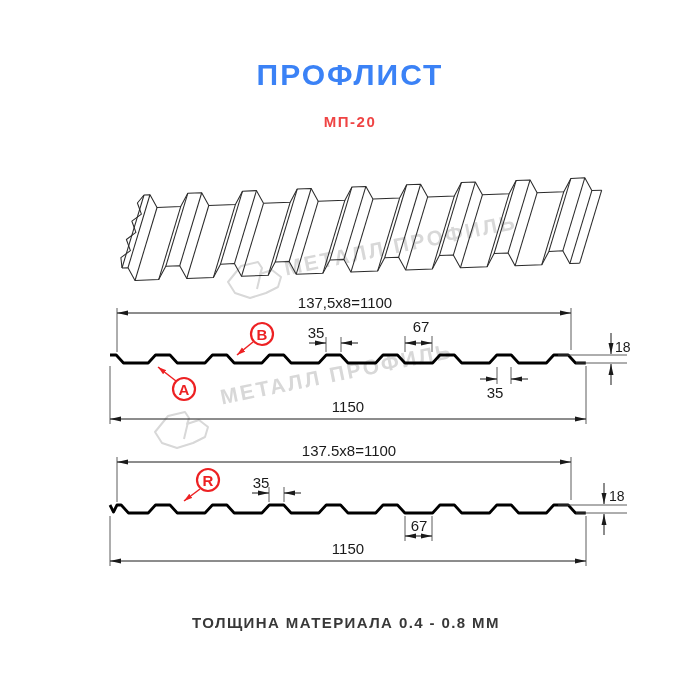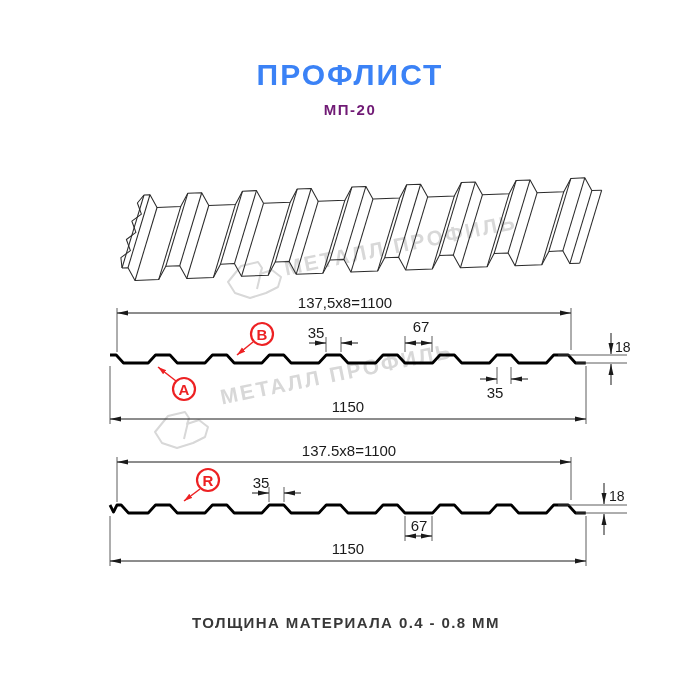--- a/index.html
+++ b/index.html
@@ -5,21 +5,21 @@
   html,body{margin:0;padding:0;background:#fff;}
   .stage{
     position:relative;width:700px;height:700px;background:#ffffff;overflow:hidden;
     font-family:"Liberation Sans",sans-serif;
   }
   .hdr{position:absolute;top:58px;left:0;width:700px;text-align:center;}
   .title{
     margin:0;font-size:30px;font-weight:800;letter-spacing:2px;color:#3b82f6;
   }
   .subtitle{
-    margin-top:9px;font-size:15px;font-weight:700;letter-spacing:1.5px;color:#701a75;
+    margin-top:21px;font-size:15px;font-weight:700;letter-spacing:1.5px;color:#ef4444;
   }
   .ftr{position:absolute;top:614px;left:0;width:692px;text-align:center;
     font-size:15px;font-weight:700;letter-spacing:1.4px;color:#383838;}
   svg.drawing{position:absolute;left:0;top:0;}
   .wm-text{fill:var(--watermark,#d8d8d8);font-size:21px;font-weight:700;letter-spacing:2.5px;}
   .wm-logo{fill:none;stroke:var(--watermark,#d8d8d8);stroke-width:2;stroke-linejoin:round;}
   .sheet-line{fill:none;stroke:#2b2b2b;stroke-width:1.05;stroke-linejoin:round;}
   .prof{fill:none;stroke:#000;stroke-width:2.8;stroke-linejoin:round;}
   .ext{stroke:#4a4a4a;stroke-width:0.9;}
   .dim{stroke:#1a1a1a;stroke-width:1;}

